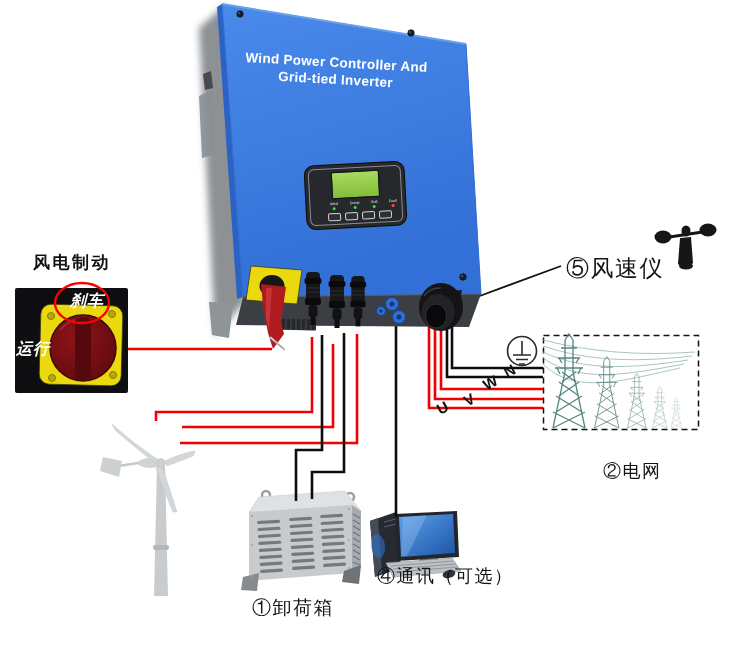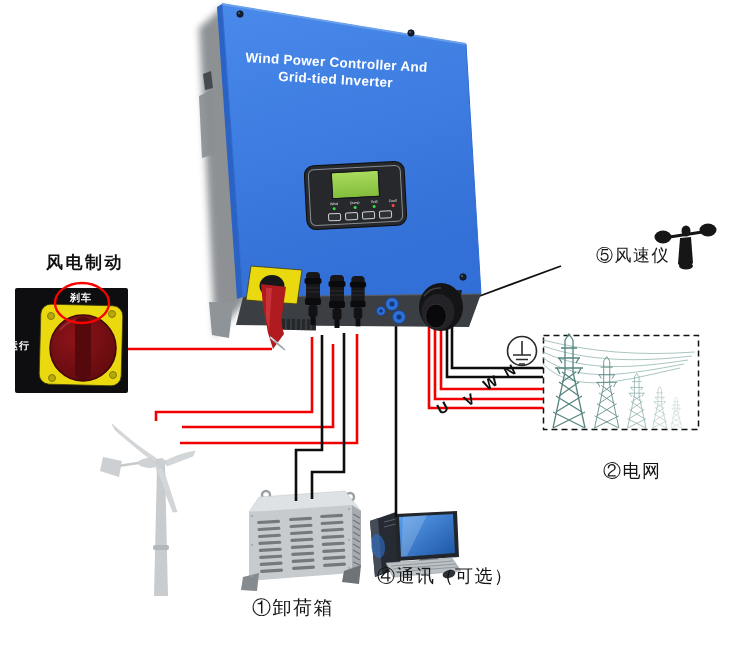--- a/index.html
+++ b/index.html
@@ -4,31 +4,31 @@
 <style>
   html,body{margin:0;padding:0;background:#fff;}
   .canvas{position:relative;width:734px;height:660px;background:#ffffff;overflow:hidden;
           font-family:"Liberation Sans",sans-serif;}
   .art{position:absolute;left:0;top:0;}
 
   
   .lbl-cn{position:absolute;color:#141414;font-size:18px;letter-spacing:1.5px;white-space:nowrap;
           font-family:"Liberation Serif",serif;}
   .lbl-brake{position:absolute;left:33px;top:251px;color:#111;font-size:17px;font-weight:600;
-          letter-spacing:2.5px;white-space:nowrap;font-family:"Liberation Sans",sans-serif;margin-left:13px;}
-  .lbl-anemo{left:566px;top:244px;font-size:17px;margin-left:30px;}
+          letter-spacing:2.5px;white-space:nowrap;font-family:"Liberation Sans",sans-serif;}
+  .lbl-anemo{left:566px;top:253px;font-size:23px;}
   .lbl-grid{left:603px;top:447px;margin-top:12px;}
   .lbl-turbine{left:97px;top:599px;}
   .lbl-dump{left:252px;top:595px;font-size:19px;}
   .lbl-comm{left:377px;top:564px;}
 
-  .sw-txt{position:absolute;color:#fff;font-weight:bold;font-size:10px;letter-spacing:1px;
-          white-space:nowrap;font-family:"Liberation Sans",sans-serif;}
+  .sw-txt{position:absolute;color:#fff;font-weight:bold;font-size:16px;letter-spacing:1px;
+          white-space:nowrap;font-family:"Liberation Sans",sans-serif;font-style:italic;}
   .sw-brake{left:70px;top:291px;}
-  .sw-run{left:8px;top:339px;}
+  .sw-run{left:16px;top:339px;}
 
   .wl{position:absolute;font-size:15px;font-weight:bold;color:#101010;transform:rotate(-28deg);
       font-family:"Liberation Sans",sans-serif;}
   .wl-u{left:437px;top:399px;}
   .wl-v{left:464px;top:391px;}
   .wl-w{left:483px;top:374px;}
   .wl-n{left:504px;top:362px;}
 
   
   .inv-title{position:absolute;left:236px;top:54px;width:200px;transform:rotate(3.2deg);

